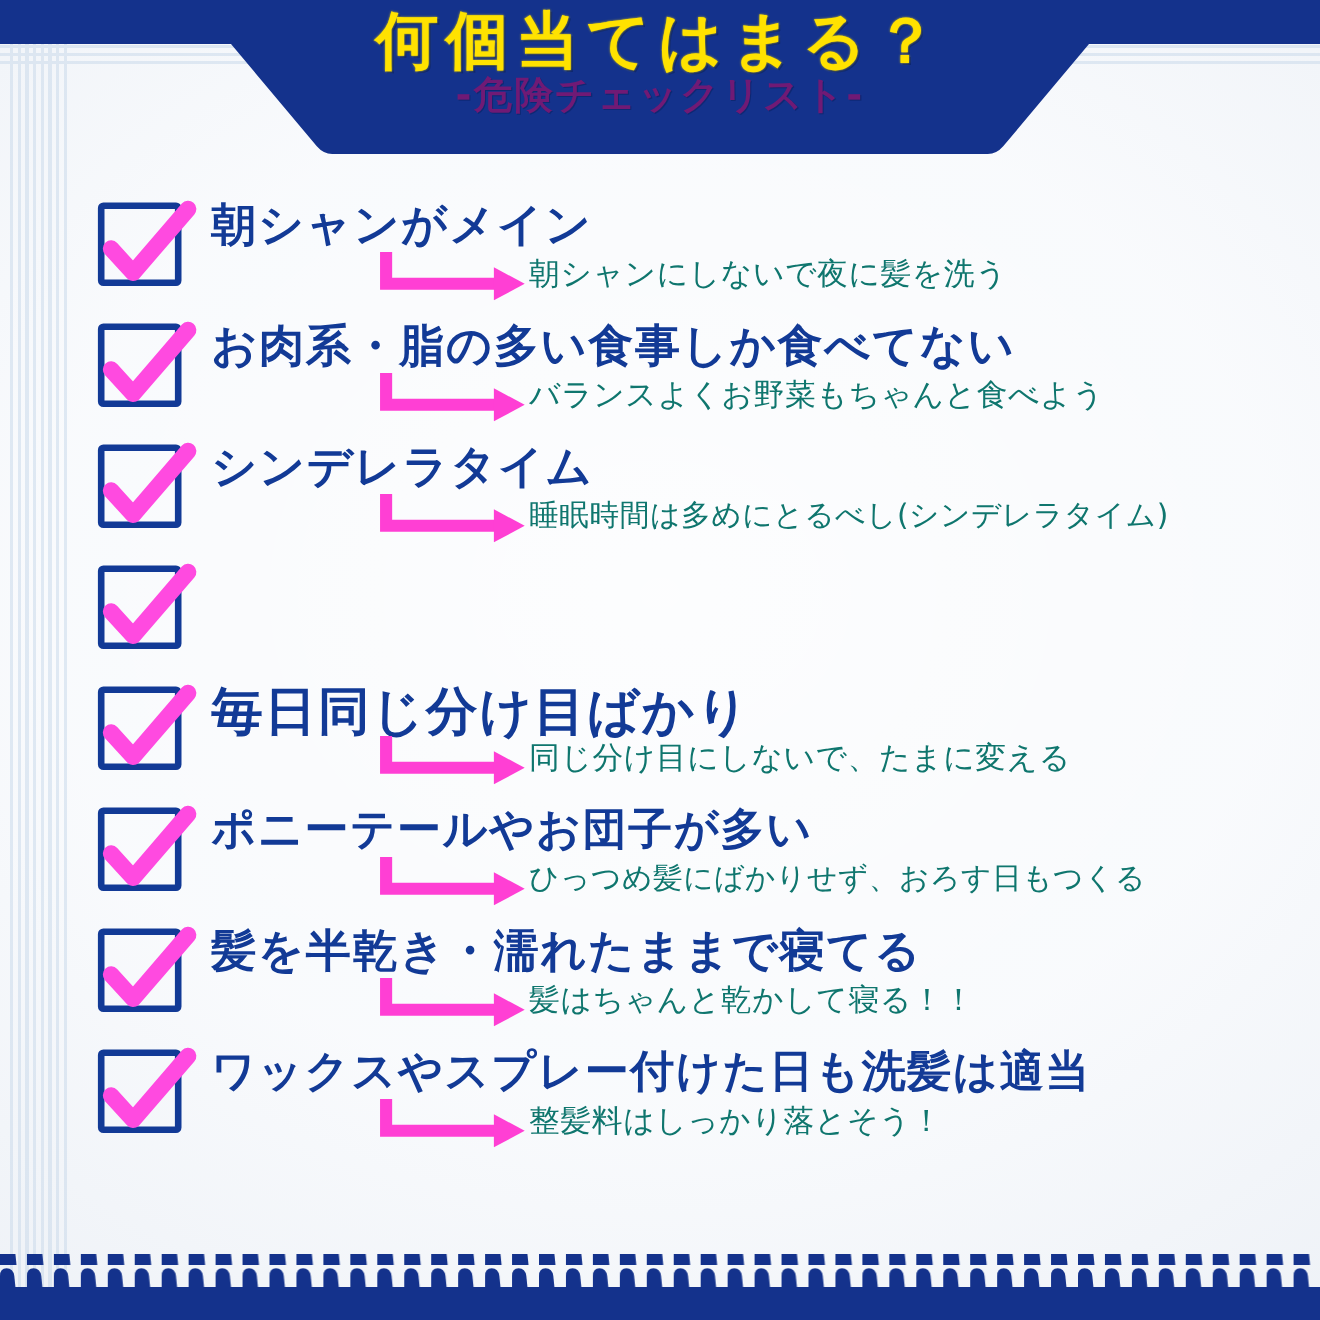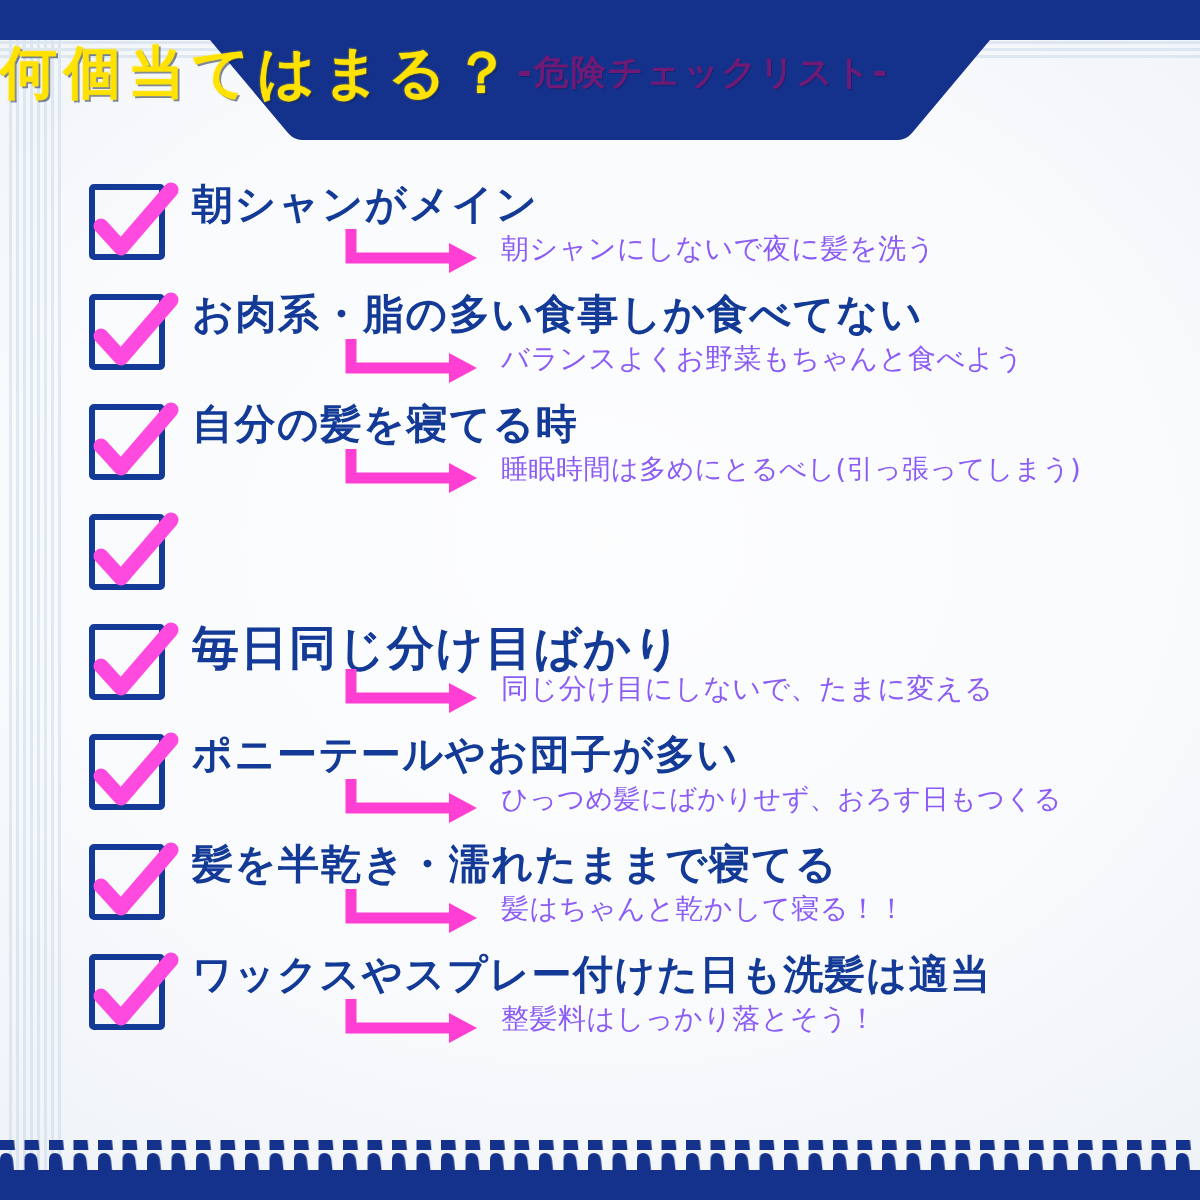--- a/index.html
+++ b/index.html
@@ -69,20 +69,21 @@
   }
   .banner svg { display: block; }
 
   .title-block {
     position: absolute;
     top: 0;
     left: 0;
     width: 1200px;
     height: 140px;
     display: flex;
+    flex-direction: column;
     align-items: center;
     justify-content: flex-start;
     padding-top: 6px;
     box-sizing: border-box;
     pointer-events: none;
   }
   .main-title {
     font-size: 57px;
     font-weight: bold;
     color: #ffe200;
@@ -146,24 +147,24 @@
   }
   .arrow-ico {
     width: 135px;
     height: 44px;
     flex: 0 0 auto;
     display: block;
     overflow: visible;
   }
   .advice-text {
     font-size: 28px;
-    color: #8b5cf6;
+    color: #0f766e;
     letter-spacing: 0.5px;
     line-height: 1.2;
-    margin-left: 20px;
+    margin-left: 0;
     white-space: nowrap;
   }
 
   
   .row.r1 .item-main { font-size: 41px; }
   .row.r2 .item-main { font-size: 41px; }
   .row.r3 .item-main { font-size: 41px; }
   .row.r4 .item-main { font-size: 41px; }
   .row.r5 .item-main { font-size: 47px; }
   .row.r6 .item-main { font-size: 40px; }
@@ -245,27 +246,27 @@
       </div>
     </div>
 
     <div class="row r3">
       <div class="check-wrap">
         <svg width="86" height="86" viewBox="0 0 86 86" xmlns="http://www.w3.org/2000/svg">
           <rect x="5" y="5" width="70" height="70" rx="2" fill="none" stroke="#123a96" stroke-width="6"></rect>
           <path d="M14,44 L34,66 L84,8" fill="none" stroke="#ff4ae0" stroke-width="15" stroke-linecap="round" stroke-linejoin="round"></path>
         </svg>
       </div>
-      <div class="item-main">自分の髪を寝てる時</div>
-      <div class="advice-line">
-        <svg class="arrow-ico" viewBox="0 0 135 44" xmlns="http://www.w3.org/2000/svg">
-          <path d="M5,2 L5,31 L108,31" fill="none" stroke="#ff3fd4" stroke-width="11" stroke-linecap="butt"></path>
-          <path d="M103,16 L131,31 L103,46 Z" fill="#ff3fd4"></path>
-        </svg>
-        <span class="advice-text">睡眠時間は多めにとるべし(引っ張ってしまう)</span>
+      <div class="item-main">シンデレラタイム</div>
+      <div class="advice-line">
+        <svg class="arrow-ico" viewBox="0 0 135 44" xmlns="http://www.w3.org/2000/svg">
+          <path d="M5,2 L5,31 L108,31" fill="none" stroke="#ff3fd4" stroke-width="11" stroke-linecap="butt"></path>
+          <path d="M103,16 L131,31 L103,46 Z" fill="#ff3fd4"></path>
+        </svg>
+        <span class="advice-text">睡眠時間は多めにとるべし(シンデレラタイム)</span>
       </div>
     </div>
 
     <div class="row r4">
       <div class="check-wrap">
         <svg width="86" height="86" viewBox="0 0 86 86" xmlns="http://www.w3.org/2000/svg">
           <rect x="5" y="5" width="70" height="70" rx="2" fill="none" stroke="#123a96" stroke-width="6"></rect>
           <path d="M14,44 L34,66 L84,8" fill="none" stroke="#ff4ae0" stroke-width="15" stroke-linecap="round" stroke-linejoin="round"></path>
         </svg>
       </div>

